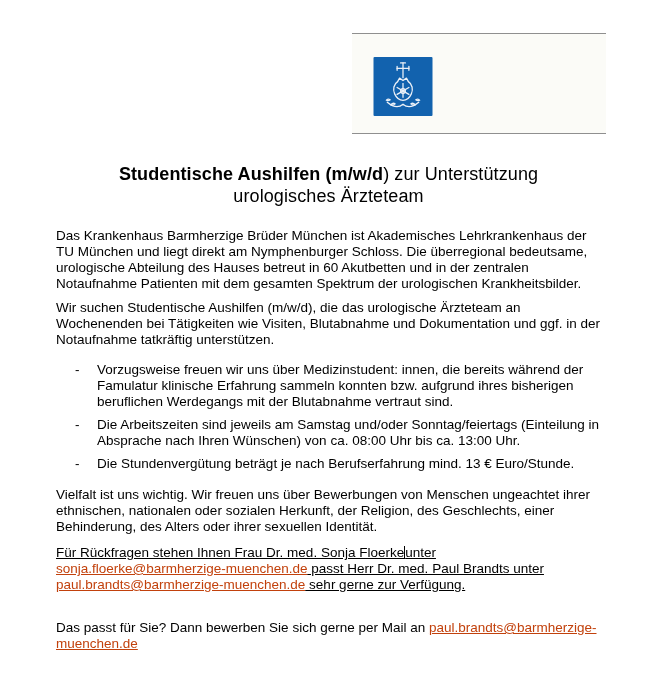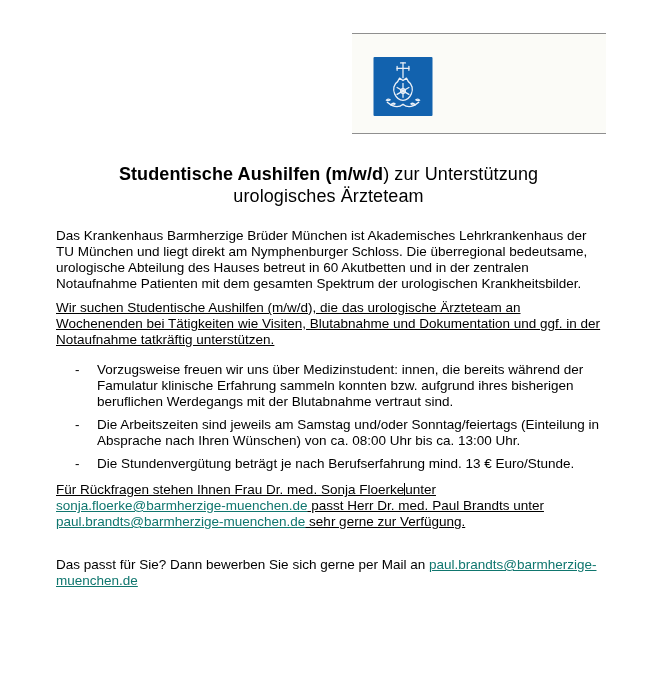--- a/index.html
+++ b/index.html
@@ -41,32 +41,32 @@
     font-size:13.5px; line-height:16px;
   }
   h1.title {
     margin:0; font-size:18px; line-height:22px;
     font-weight:400; text-align:center; letter-spacing:0.1px;
   }
   h1.title .b { font-weight:700; }
 
   p { margin:0; }
   .p-intro   { margin-top:21px; }
-  .p-seek    { margin-top:8px;text-decoration:underline; }
+  .p-seek    { margin-top:8px; }
   .p-div     { margin-top:15px; }
   .p-contact { margin-top:10px;text-decoration:underline; }
   .p-close   { margin-top:27px; }
 
   ul.bullets { list-style:none; margin:14px 0 0 0; padding:0; }
   ul.bullets li { display:flex; padding-left:19px; }
   ul.bullets li + li { margin-top:7px; }
   ul.bullets .marker { flex:0 0 22px; width:22px; }
   ul.bullets .btext { flex:1 1 auto; }
 
-  a.email { color:#0f766e; text-decoration:underline; }
+  a.email { color:#c2410c; text-decoration:underline; }
   .cursor {
     display:inline-block; width:1px; height:13px;
     background:#000000; vertical-align:-2px;
   }
 </style>
 </head>
 <body>
 
 <div class="page">
 
@@ -114,19 +114,20 @@
       <li>
         <span class="marker">-</span>
         <span class="btext">Die Arbeitszeiten sind jeweils am Samstag und/oder Sonntag/feiertags (Einteilung in Absprache nach Ihren Wünschen) von ca. 08:00 Uhr bis ca. 13:00 Uhr.</span>
       </li>
       <li>
         <span class="marker">-</span>
         <span class="btext">Die Stundenvergütung beträgt je nach Berufserfahrung mind. 13 € Euro/Stunde.</span>
       </li>
     </ul>
 
+    <p class="p-div">Vielfalt ist uns wichtig. Wir freuen uns über Bewerbungen von Menschen ungeachtet ihrer ethnischen, nationalen oder sozialen Herkunft, der Religion, des Geschlechts, einer Behinderung, des Alters oder ihrer sexuellen Identität.</p>
 
     <p class="p-contact"><span>Für Rückfragen stehen Ihnen Frau Dr. med. Sonja Floerke</span><span class="cursor"></span><span>unter</span><br><a class="email" href="#">sonja.floerke@barmherzige-muenchen.de</a><span> passt Herr Dr. med. Paul Brandts unter</span><br><a class="email" href="#">paul.brandts@barmherzige-muenchen.de</a><span> sehr gerne zur Verfügung.</span></p>
 
     <p class="p-close"><span>Das passt für Sie? Dann bewerben Sie sich gerne per Mail an </span><a class="email" href="#">paul.brandts@barmherzige-muenchen.de</a></p>
 
   </div>
 </div>
 
 </body></html>

